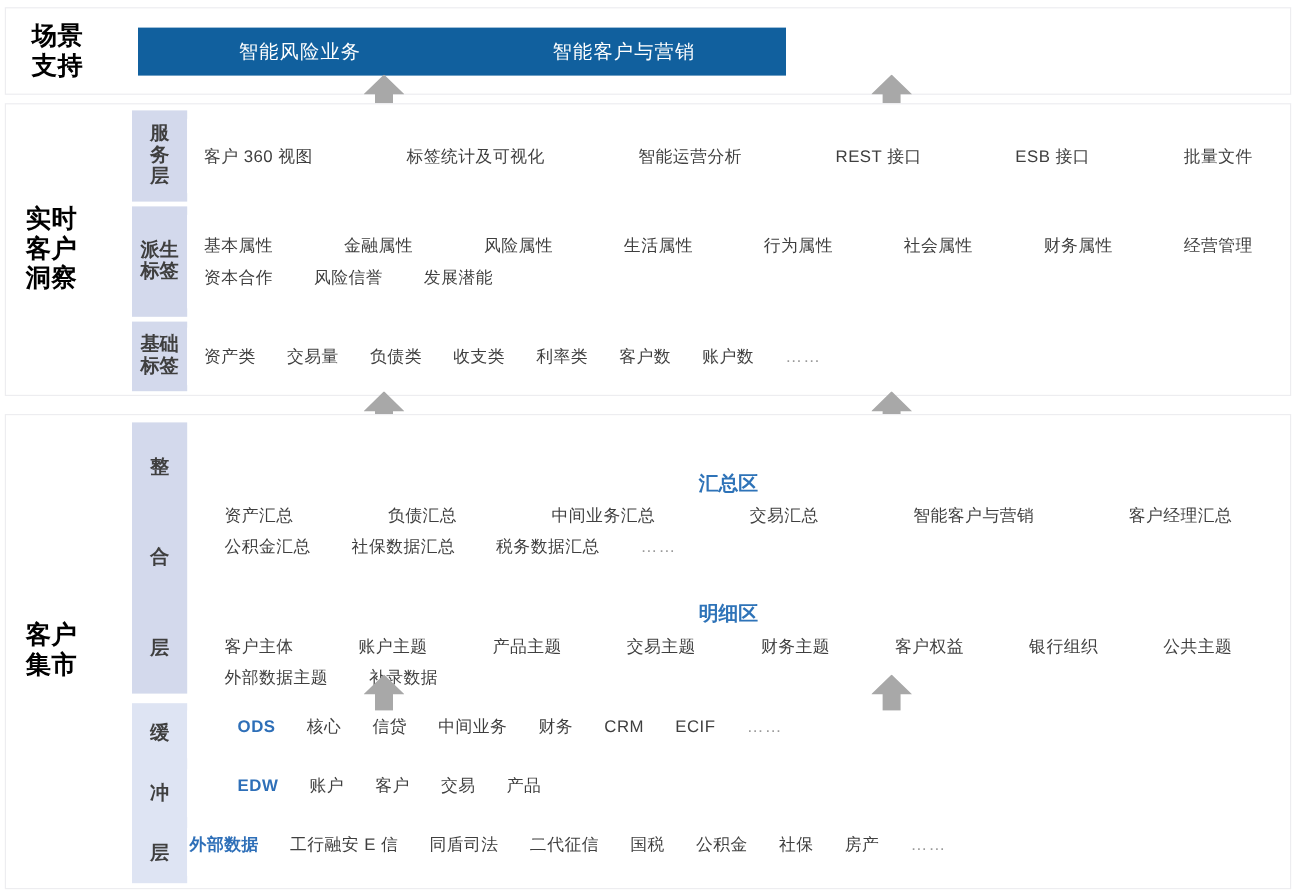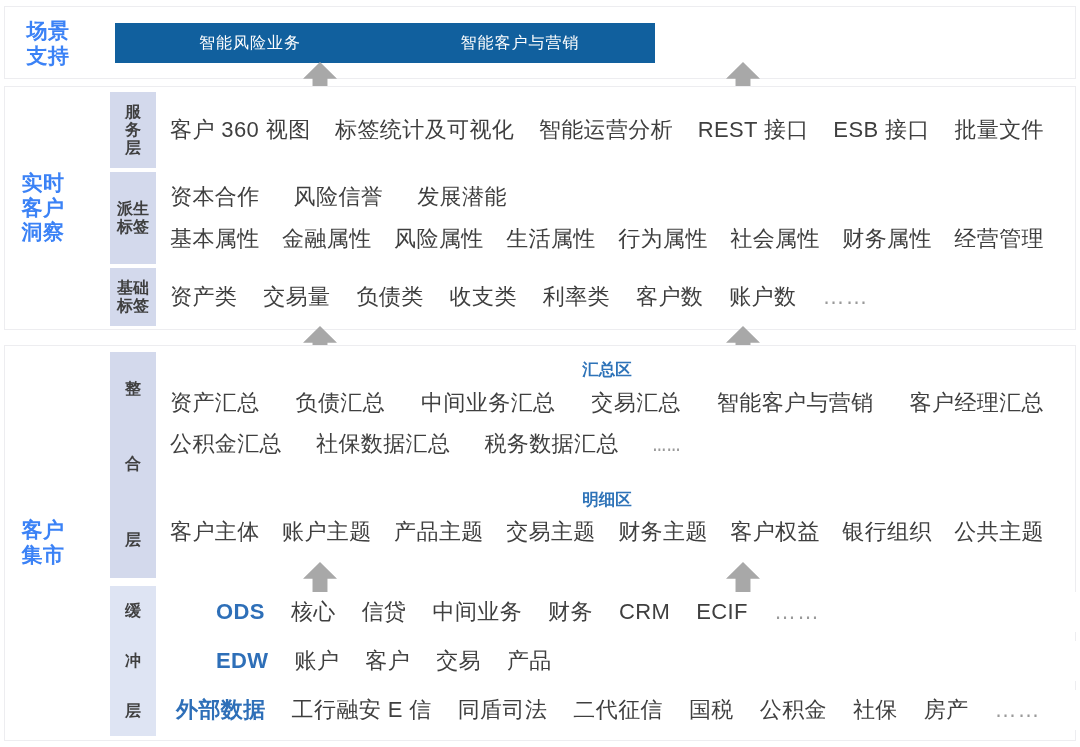--- a/index.html
+++ b/index.html
@@ -35,21 +35,21 @@
   
   .group-label {
     position: absolute;
     left: 0;
     width: 86px;
     display: flex;
     align-items: center;
     justify-content: center;
     font-size: 21px;
     font-weight: bold;
-    color: #3b82f6;
+    color: #000000;
     line-height: 1.18;
     text-align: center;
     letter-spacing: 0.5px;
   }
   .group-label .cjk-two {
     display: block;
   }
 
   
   #scene-label { top: 0; height: 73px; }
@@ -118,21 +118,21 @@
     flex-direction: column;
     justify-content: center;
     box-sizing: border-box;
     padding: 0 14px;
   }
   .layer-content.tight { margin: 5px 8px 5px 0; }
 
   .item-row {
     display: flex;
     align-items: center;
-    font-size: 22px;
+    font-size: 14px;
     color: #3F3F3F;
     letter-spacing: 0.4px;
     white-space: nowrap;
     line-height: 1.9;
   }
   .item-row.spread { justify-content: space-between; }
   .item-row .item { }
   .item-row.gapped .item { margin-right: 26px; }
   .item-row.gapped-lg .item { margin-right: 34px; }
   .ellip { color: #9a9a9a; letter-spacing: 1px; }
@@ -163,41 +163,40 @@
 
   
   #mart-label { top: 345px; height: 396px; }
 
   #layer-integrate { left: 110px; top: 352px; width: 956px; height: 226px; }
   #layer-integrate .layer-band { width: 46px; }
   #layer-integrate .stack {
     flex: 1 1 auto;
     display: flex;
     flex-direction: column;
-    margin: 0;
-    font-family: Liberation Mono, monospace;
+    margin: 17px;
   }
 
   #layer-buffer { left: 110px; top: 586px; width: 956px; height: 150px; }
   #layer-buffer .layer-band { width: 46px; }
   #layer-buffer .stack {
     flex: 1 1 auto;
     display: flex;
     flex-direction: column;
     justify-content: space-between;
     padding: 6px 0;
     box-sizing: border-box;
   }
   .buf-row {
     background: #ffffff;
     margin: 0 8px 0 0;
     height: 40px;
     display: flex;
-    align-items: center;
-    padding: 0 20px;
+    align-items: flex-start;
+    padding: 0 2px;
     box-sizing: border-box;
   }
 
   .vlabel-3 {
     display: flex;
     flex-direction: column;
     justify-content: space-around;
     height: 100%;
     align-items: center;
     font-size: 16px;
@@ -257,34 +256,34 @@
   </div>
 
   <div class="layer" id="layer-derived">
     <div class="layer-band">
       <div class="vlabel" style="width:36px;">
         <span>派生</span>
         <span>标签</span>
       </div>
     </div>
     <div class="layer-content">
-      <div class="item-row gapped-lg">
-        <span class="item">资本合作</span>
-        <span class="item">风险信誉</span>
-        <span class="item">发展潜能</span>
-      </div>
       <div class="item-row spread">
         <span class="item">基本属性</span>
         <span class="item">金融属性</span>
         <span class="item">风险属性</span>
         <span class="item">生活属性</span>
         <span class="item">行为属性</span>
         <span class="item">社会属性</span>
         <span class="item">财务属性</span>
         <span class="item">经营管理</span>
+      </div>
+      <div class="item-row gapped-lg">
+        <span class="item">资本合作</span>
+        <span class="item">风险信誉</span>
+        <span class="item">发展潜能</span>
       </div>
     </div>
   </div>
 
   <div class="layer" id="layer-basic">
     <div class="layer-band">
       <div class="vlabel" style="width:36px;">
         <span>基础</span>
         <span>标签</span>
       </div>
@@ -348,20 +347,24 @@
         <div class="item-row spread">
           <span class="item">客户主体</span>
           <span class="item">账户主题</span>
           <span class="item">产品主题</span>
           <span class="item">交易主题</span>
           <span class="item">财务主题</span>
           <span class="item">客户权益</span>
           <span class="item">银行组织</span>
           <span class="item">公共主题</span>
         </div>
+        <div class="item-row gapped-lg">
+          <span class="item">外部数据主题</span>
+          <span class="item">补录数据</span>
+        </div>
       </div>
 
     </div>
   </div>
 
   <div class="arrow-up" style="left:303px; top:562px;"></div>
   <div class="arrow-up" style="left:726px; top:562px;"></div>
 
   <div class="layer" id="layer-buffer">
     <div class="layer-band light">

